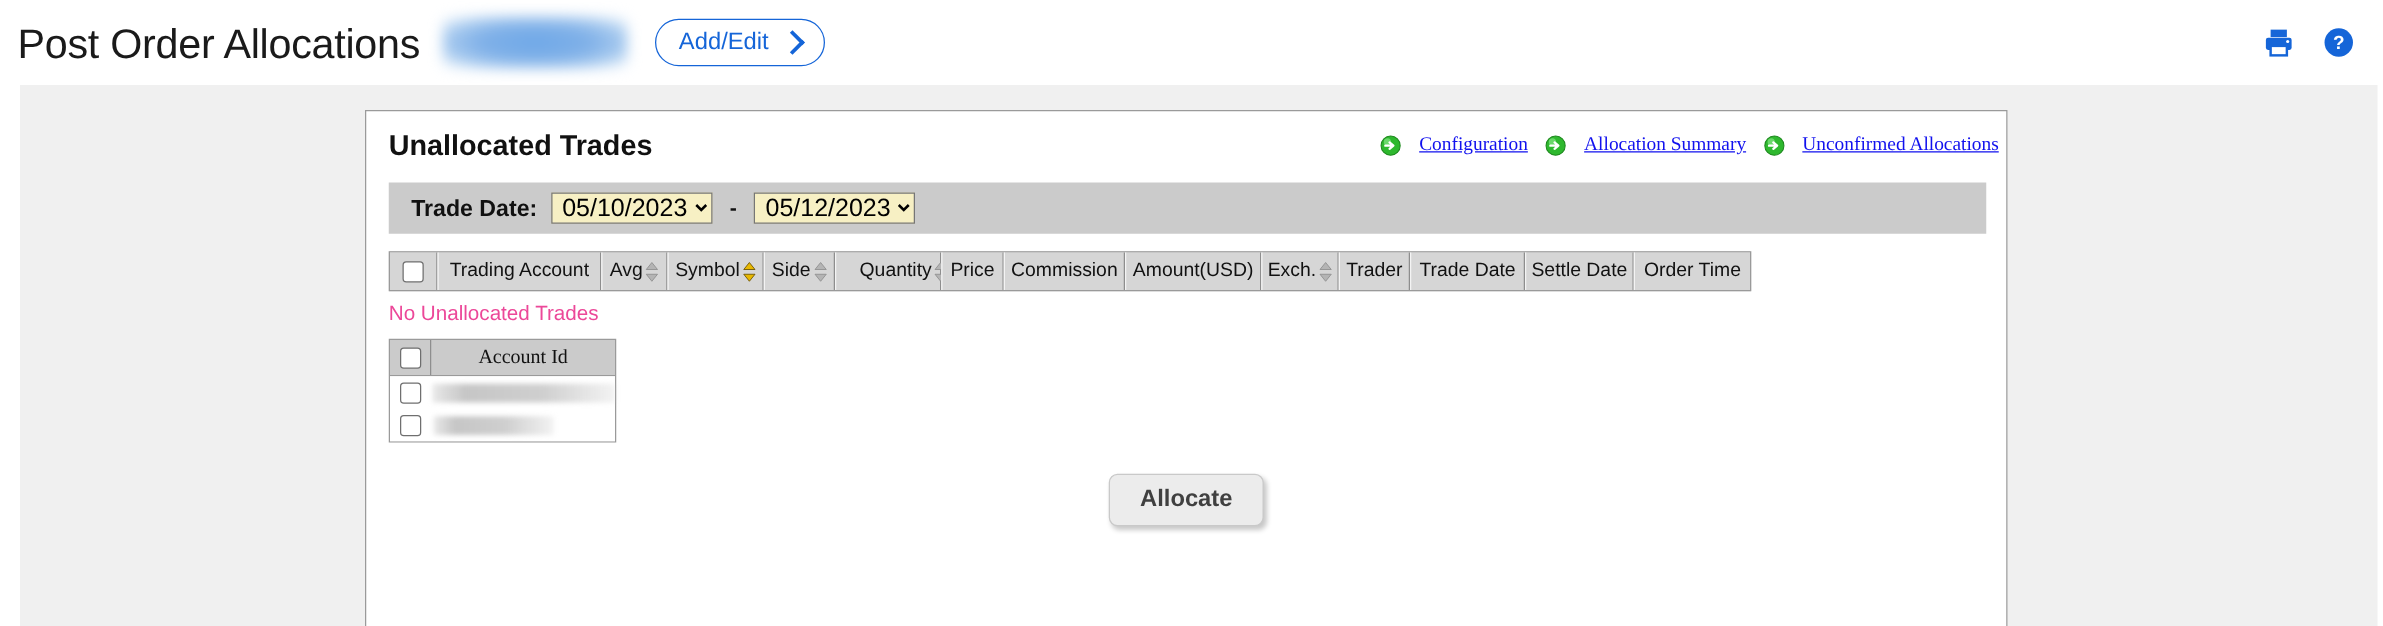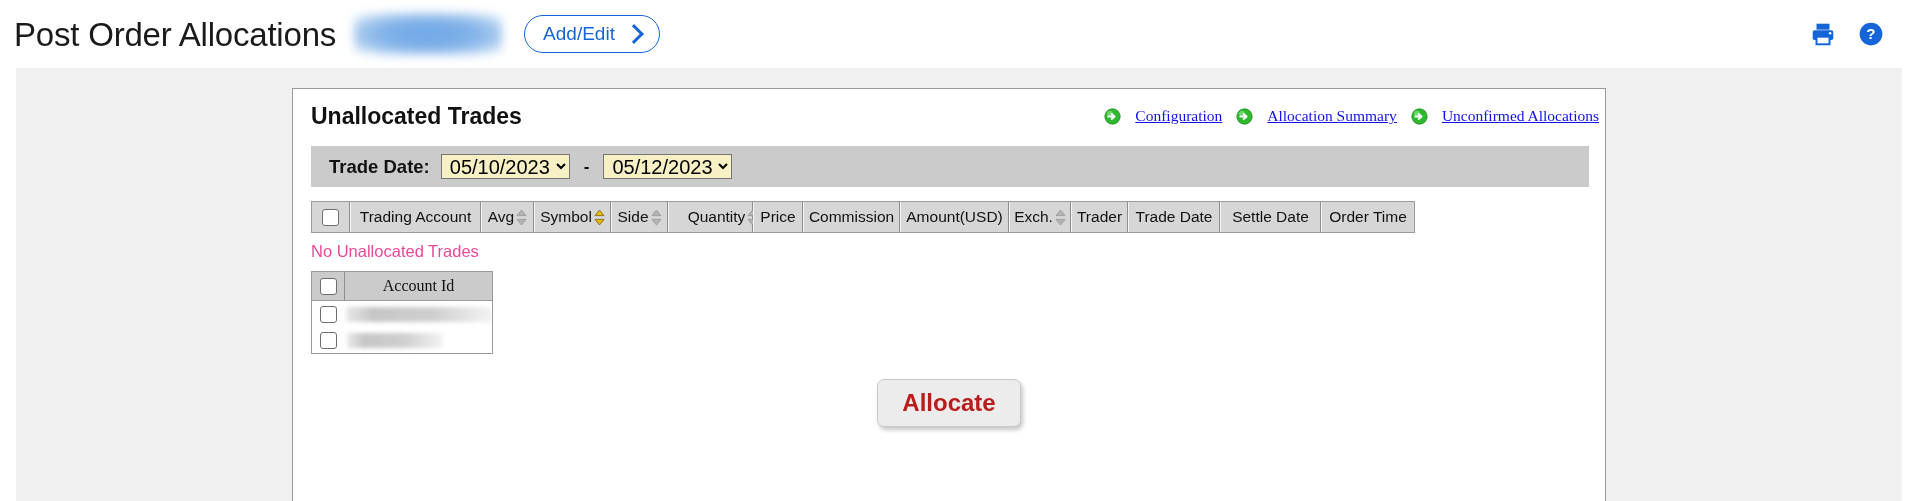--- a/index.html
+++ b/index.html
@@ -304,23 +304,23 @@
     right: 0;
     top: 290px;
     display: flex;
     justify-content: center;
   }
   .allocate-btn {
     background: #ececec;
     border: 1px solid #c9c9c9;
     border-radius: 7px;
     box-shadow: 2px 3px 4px rgba(0,0,0,0.22);
-    font-size: 24px;
+    font-size: 19px;
     font-weight: bold;
-    color: #b91c1c;
+    color: #404040;
     padding: 9px 24px;
     font-family: "Liberation Sans", sans-serif;
     cursor: pointer;
     white-space: nowrap;
   }
 </style>
 </head>
 <body>
 
 <div class="topbar">
@@ -447,21 +447,21 @@
               <path d="M5.5 1 L10 6.6 L1 6.6 Z" fill="#b4b4b4" stroke="#8f8f8f" stroke-width="0.7"></path>
               <path d="M5.5 16 L10 10.4 L1 10.4 Z" fill="#b4b4b4" stroke="#8f8f8f" stroke-width="0.7"></path>
             </svg></span>
         </div>
         <div class="gcell" style="width: 57px;">
           <span>Trader</span>
         </div>
         <div class="gcell" style="width: 92px;">
           <span>Trade Date</span>
         </div>
-        <div class="gcell" style="width: 101px;">
+        <div class="gcell" style="width: 87px;">
           <span>Settle Date</span>
         </div>
         <div class="gcell" style="width: 93px;">
           <span>Order Time</span>
         </div>
       </div>
 
     <div class="no-trades">No Unallocated Trades</div>
 
     <div class="acct-table">

